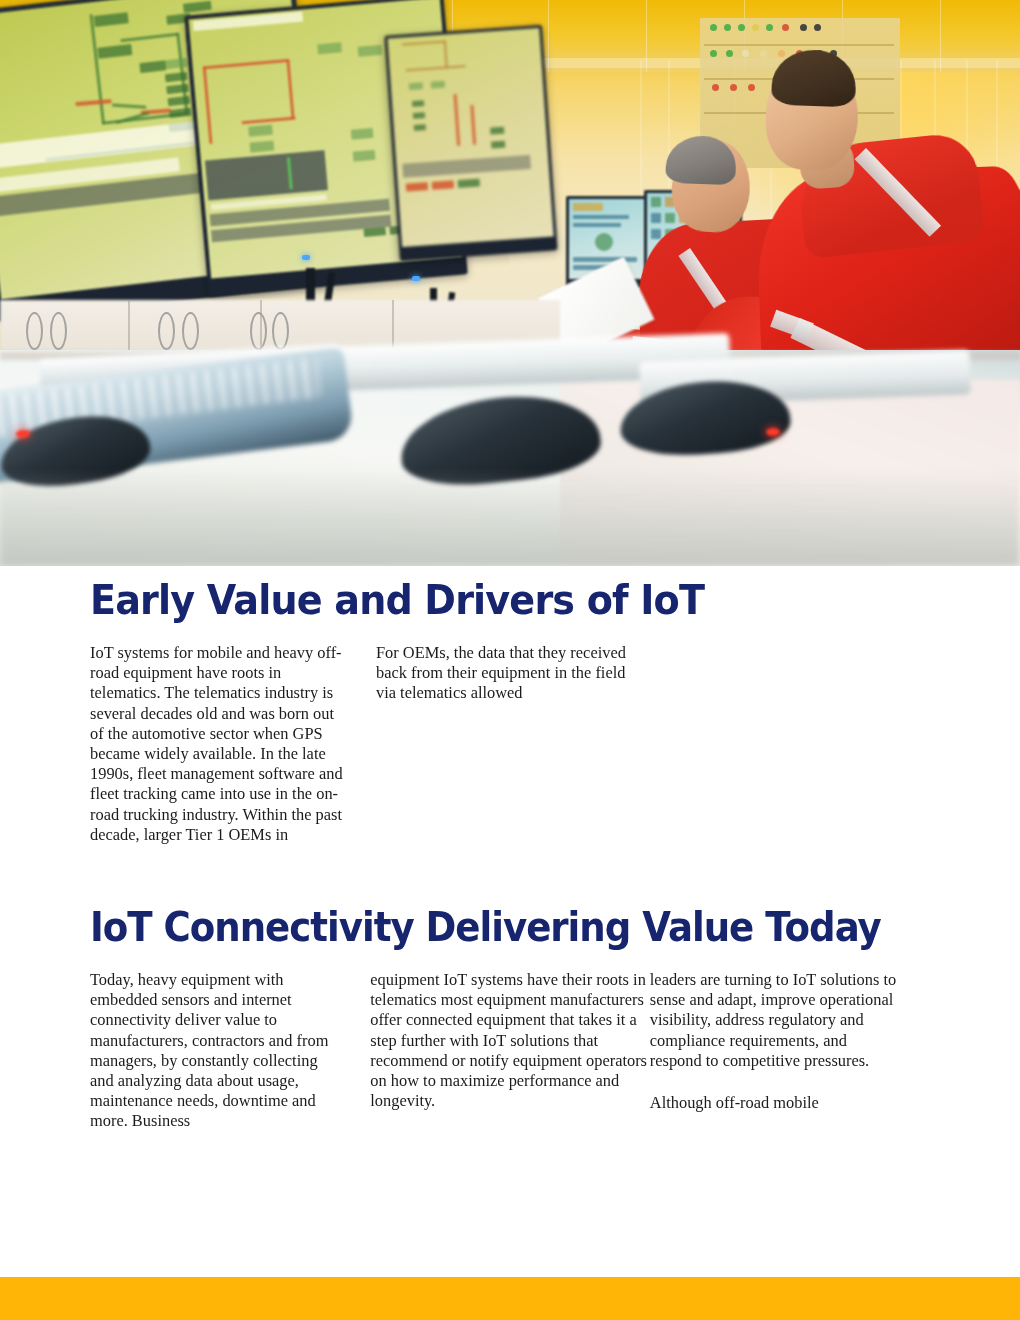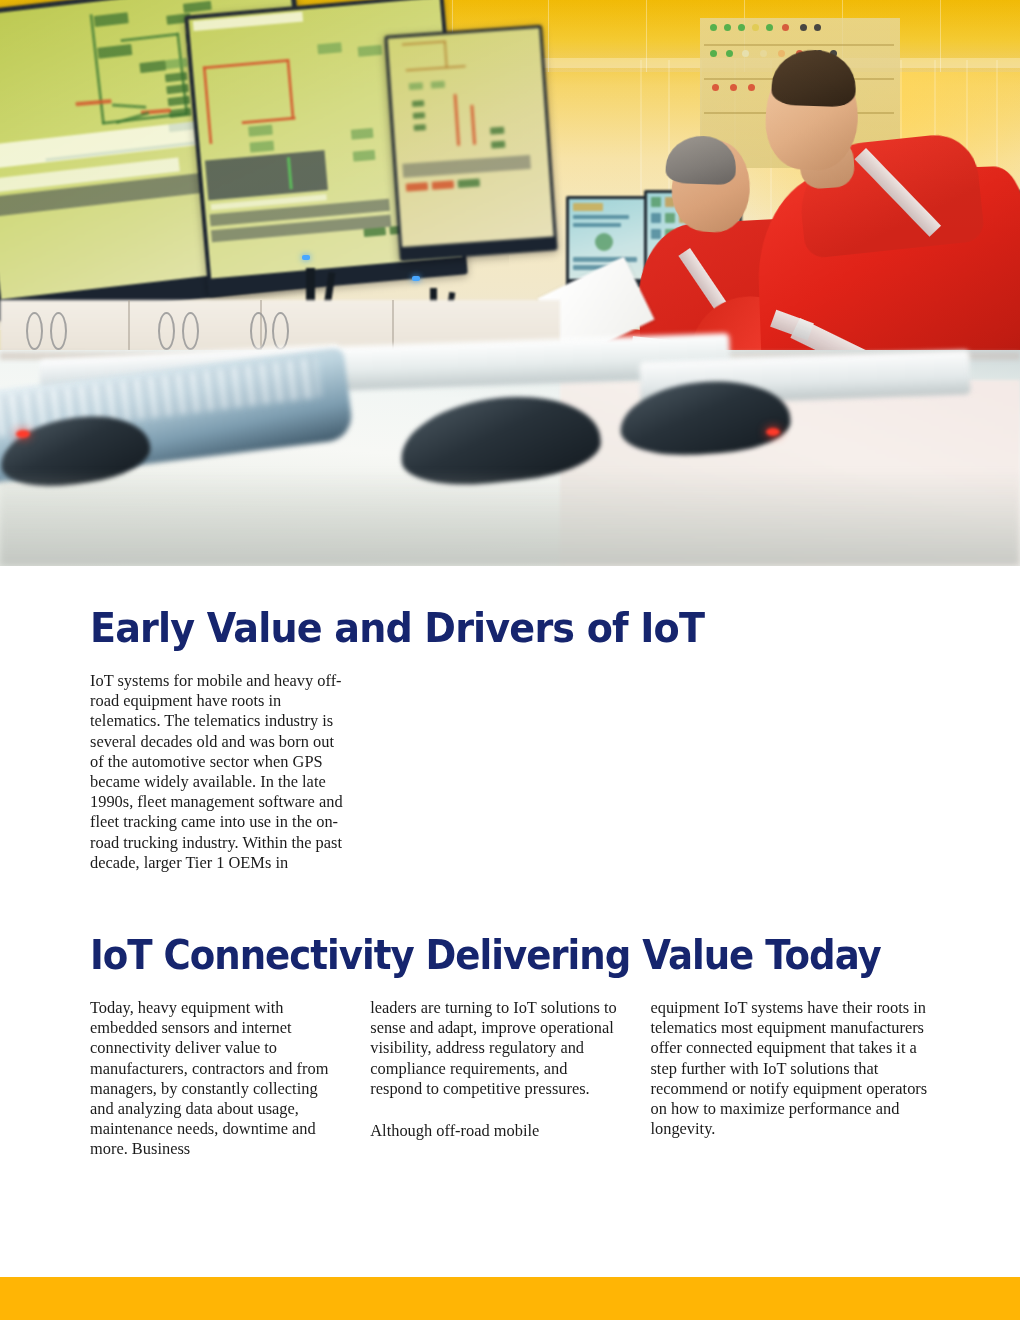--- a/index.html
+++ b/index.html
@@ -486,21 +486,21 @@
     position: absolute;
     inset: 0;
     background: linear-gradient(180deg, rgba(255,220,120,.05) 0%, rgba(255,255,255,0) 42%);
     pointer-events: none;
   }
 
   
   .content {
     position: absolute;
     left: 0;
-    top: 566px;
+    top: 538px;
     width: 1020px;
   }
 
   .section {
     padding: 0 90px 0 90px;
   }
   .section.first { padding-top: 42px; }
   .section.second { padding-top: 62px; }
 
   h1.head {
@@ -788,37 +788,38 @@
 
   <div class="content">
 
     <div class="section first">
       <h1 class="head">Early Value and Drivers of IoT</h1>
       <div class="cols">
         <div class="col c1">
           <p>IoT systems for mobile and heavy off-road equipment have roots in telematics. The telematics industry is several decades old and was born out of the automotive sector when GPS became widely available. In the late 1990s, fleet management software and fleet tracking came into use in the on-road trucking industry. Within the past decade, larger Tier 1 OEMs in</p>
         </div>
         <div class="col c2">
+          <p>For OEMs, the data that they received back from their equipment in the field via telematics allowed</p>
         </div>
       </div>
     </div>
 
     <div class="section second">
       <h1 class="head wide">IoT Connectivity Delivering Value Today</h1>
       <div class="cols">
         <div class="col c1">
           <p>Today, heavy equipment with embedded sensors and internet connectivity deliver value to manufacturers, contractors and from managers, by constantly collecting and analyzing data about usage, maintenance needs, downtime and more. Business</p>
         </div>
+        <div class="col c3">
+          <p>equipment IoT systems have their roots in telematics most equipment manufacturers offer connected equipment that takes it a step further with IoT solutions that recommend or notify equipment operators on how to maximize performance and longevity.</p>
+        </div>
         <div class="col c2">
           <p>leaders are turning to IoT solutions to sense and adapt, improve operational visibility, address regulatory and compliance requirements, and respond to competitive pressures.</p>
           <p>Although off-road mobile</p>
         </div>
-        <div class="col c3">
-          <p>equipment IoT systems have their roots in telematics most equipment manufacturers offer connected equipment that takes it a step further with IoT solutions that recommend or notify equipment operators on how to maximize performance and longevity.</p>
-        </div>
       </div>
     </div>
 
   </div>
 
   <div class="gold-bar"></div>
 
 </div>
 
 </body></html>

